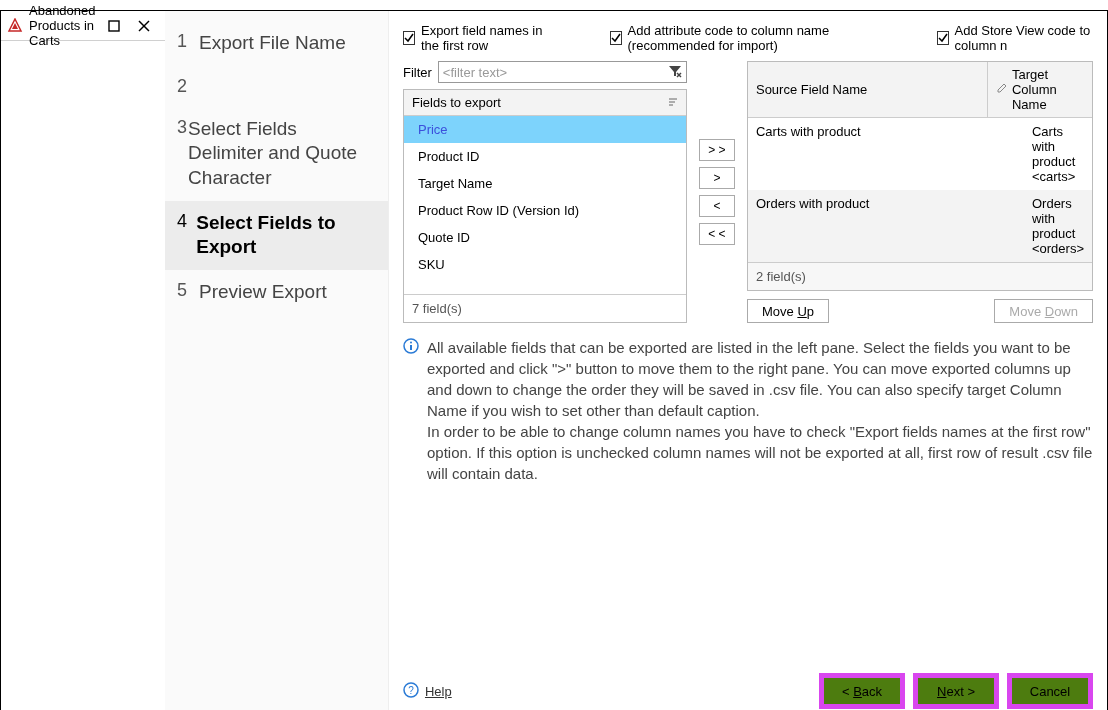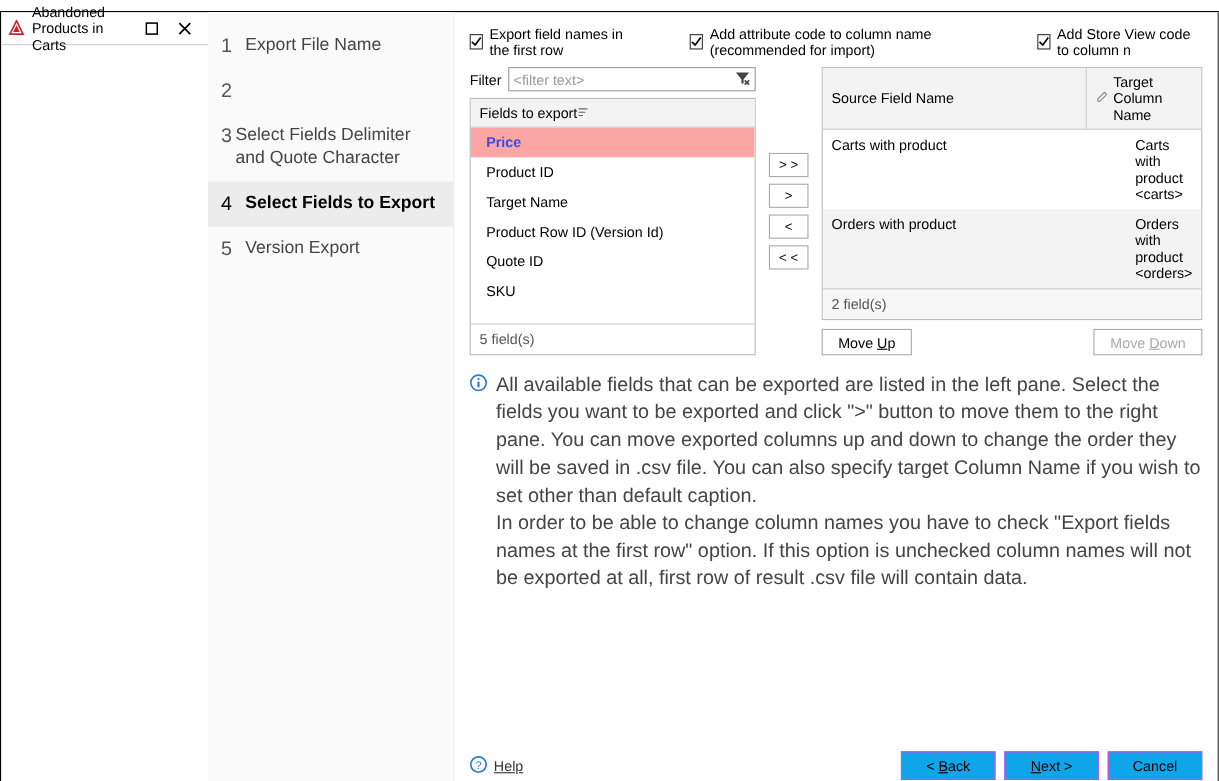--- a/index.html
+++ b/index.html
@@ -6,62 +6,62 @@
 body { font-family: "Segoe UI", Arial, sans-serif; font-size: 13px; color: #000; background: #fff; }
 .window { width: 1108px; height: 710px; border: 1px solid #000; display: flex; flex-direction: row; margin-top: 10px; }
 .titlebar { height: 30px; display: flex; align-items: center; padding: 0 6px; border-bottom: 1px solid #d0d0d0; }
 .titlebar .ticon { width: 16px; height: 16px; margin-right: 6px; }
 .titlebar .title { flex: 1; font-size: 13px; }
 .titlebar .ctrl { width: 30px; height: 30px; display: flex; align-items: center; justify-content: center; cursor: pointer; }
 .body { flex: 1; display: flex; }
 .sidebar { width: 224px; background: #fafafa; border-right: 1px solid #eee; padding-top: 10px; }
 .step { display: flex; align-items: flex-start; padding: 10px 12px; cursor: pointer; }
 .step .num { font-size: 18px; width: 22px; color: #555; }
-.step .lbl { font-size: 16px; color: #444; line-height: 1.3; }
+.step .lbl { font-size: 19px; color: #444; line-height: 1.3; }
 .step.active { background: #ececec; }
 .step.active .num { color: #000; }
 .step.active .lbl { font-weight: 600; color: #000; }
 .main { flex: 1; display: flex; flex-direction: column; padding: 12px 14px 10px 14px; }
 .toprow { display: flex; gap: 50px; align-items: center; margin-bottom: 8px; }
 .chk { display: flex; align-items: center; gap: 6px; }
 .chkbox { width: 14px; height: 14px; border: 1px solid #333; display: inline-flex; align-items: center; justify-content: center; cursor: pointer; }
 .chkbox svg { width: 10px; height: 10px; }
 .panes { display: flex; gap: 12px; }
-.leftpane { width: 260px; display: flex; flex-direction: column; }
+.leftpane { width: 284px; display: flex; flex-direction: column; }
 .filterrow { display: flex; align-items: center; margin-bottom: 6px; }
 .filterrow .flabel { margin-right: 6px; }
 .filterrow .finput { flex: 1; border: 1px solid #999; height: 22px; padding: 0 4px; color: #999; display: flex; align-items: center; justify-content: space-between; gap: 36px; }
 .fieldsbox { flex: 1; border: 1px solid #bbb; display: flex; flex-direction: column; }
-.fieldshead { background: #f3f3f3; border-bottom: 1px solid #ccc; padding: 5px 8px; display: flex; align-items: center; }
+.fieldshead { background: #f3f3f3; border-bottom: 1px solid #ccc; padding: 5px 8px; display: flex; justify-content: space-between; align-items: center; }
 .fieldslist { flex: 1; overflow: auto; }
 .fielditem { padding: 6px 14px; cursor: pointer; }
-.fielditem.selected { background: #fca5a5; color: #3b4fdc; font-weight: bold; }
+.fielditem.selected { background: #7dd3fc; color: #3b4fdc; }
 .fieldsfoot { border-top: 1px solid #ccc; padding: 6px 8px; color: #555; }
 .movebtns { display: flex; flex-direction: column; justify-content: center; gap: 6px; }
 .movebtn { width: 36px; height: 22px; border: 1px solid #aaa; background: #fff; cursor: pointer; font-size: 12px; }
 .rightpane { flex: 1; display: flex; flex-direction: column; }
 .gridbox { flex: 1; border: 1px solid #bbb; display: flex; flex-direction: column; }
 .gridhead { display: flex; background: #f3f3f3; border-bottom: 1px solid #ccc; justify-content: flex-end; }
 .gridhead .col { padding: 5px 8px; border-right: 1px solid #ccc; display: flex; align-items: center; gap: 4px; }
 .col1 { width: 240px; }
 .col2 { flex: 1; border-right: none !important; }
 .gridbody { flex: 1; }
 .gridrow { display: flex; gap: 36px; }
 .gridrow .cell { padding: 6px 8px; }
 .gridrow.alt { background: #f3f3f3; }
 .gridfoot { border-top: 1px solid #ccc; padding: 6px 8px; color: #555; background: #f7f7f7; }
 .updown { display: flex; justify-content: space-between; margin-top: 8px; }
 .btntxt { border: 1px solid #aaa; background: #fff; height: 24px; padding: 0 14px; cursor: pointer; font-size: 13px; }
 .btntxt.disabled { color: #aaa; cursor: default; text-align: right; }
-.info { display: flex; gap: 8px; margin-top: 14px; color: #444; font-size: 18px; line-height: 1.4; }
+.info { display: flex; gap: 8px; margin-top: 14px; color: #444; font-size: 15px; line-height: 1.4; }
 .info .iicon { flex-shrink: 0; margin-top: 1px; }
 .footer { display: flex; align-items: center; margin-top: auto; padding-top: 10px; }
 .help { display: flex; align-items: center; gap: 6px; color: #333; cursor: pointer; }
 .footer .spacer { flex: 1; }
-.navbtn { width: 86px; height: 26px; border: 1px solid #d946ef; background: #0ea5e9; margin-left: 8px; cursor: pointer; font-size: 13px; }
+.navbtn { width: 86px; height: 36px; border: 5px solid #d946ef; background: #4d7c0f; margin-left: 8px; cursor: pointer; font-size: 13px; }
 .underline { text-decoration: underline; }
 .fclear { cursor: pointer; }
 </style>
 </head>
 <body>
 
 <div class="window">
   <div class="titlebar">
     <span class="ticon">
       <svg viewBox="0 0 16 16">
@@ -95,21 +95,21 @@
       <div class="step">
           <div class="num">3</div>
           <div class="lbl">Select Fields Delimiter and Quote Character</div>
         </div>
       <div class="step active">
           <div class="num">4</div>
           <div class="lbl">Select Fields to Export</div>
         </div>
       <div class="step">
           <div class="num">5</div>
-          <div class="lbl">Version Export</div>
+          <div class="lbl">Preview Export</div>
         </div>
     </div>
 
     <div class="main">
       <div class="toprow">
         <label class="chk">
           <span class="chkbox">
               <svg viewBox="0 0 10 10">
                 <polyline points="1,5 4,8 9,1" fill="none" stroke="#000" stroke-width="1.5"></polyline>
               </svg>
@@ -157,21 +157,21 @@
                   </svg></span>
             </div>
             <div class="fieldslist">
               <div class="fielditem selected">Price</div>
               <div class="fielditem">Product ID</div>
               <div class="fielditem">Target Name</div>
               <div class="fielditem">Product Row ID (Version Id)</div>
               <div class="fielditem">Quote ID</div>
               <div class="fielditem">SKU</div>
             </div>
-            <div class="fieldsfoot">5 field(s)</div>
+            <div class="fieldsfoot">7 field(s)</div>
           </div>
         </div>
 
         <div class="movebtns">
           <button class="movebtn">&gt; &gt;</button>
           <button class="movebtn">&gt;</button>
           <button class="movebtn">&lt;</button>
           <button class="movebtn">&lt; &lt;</button>
         </div>
 

